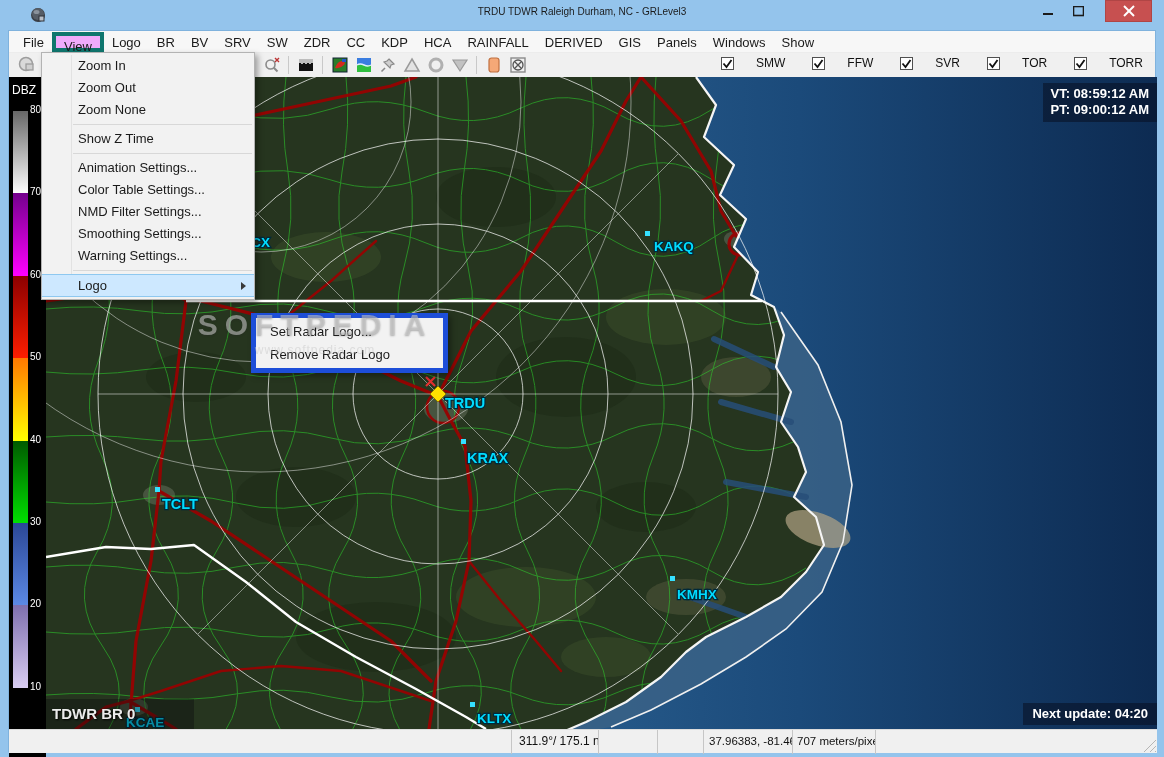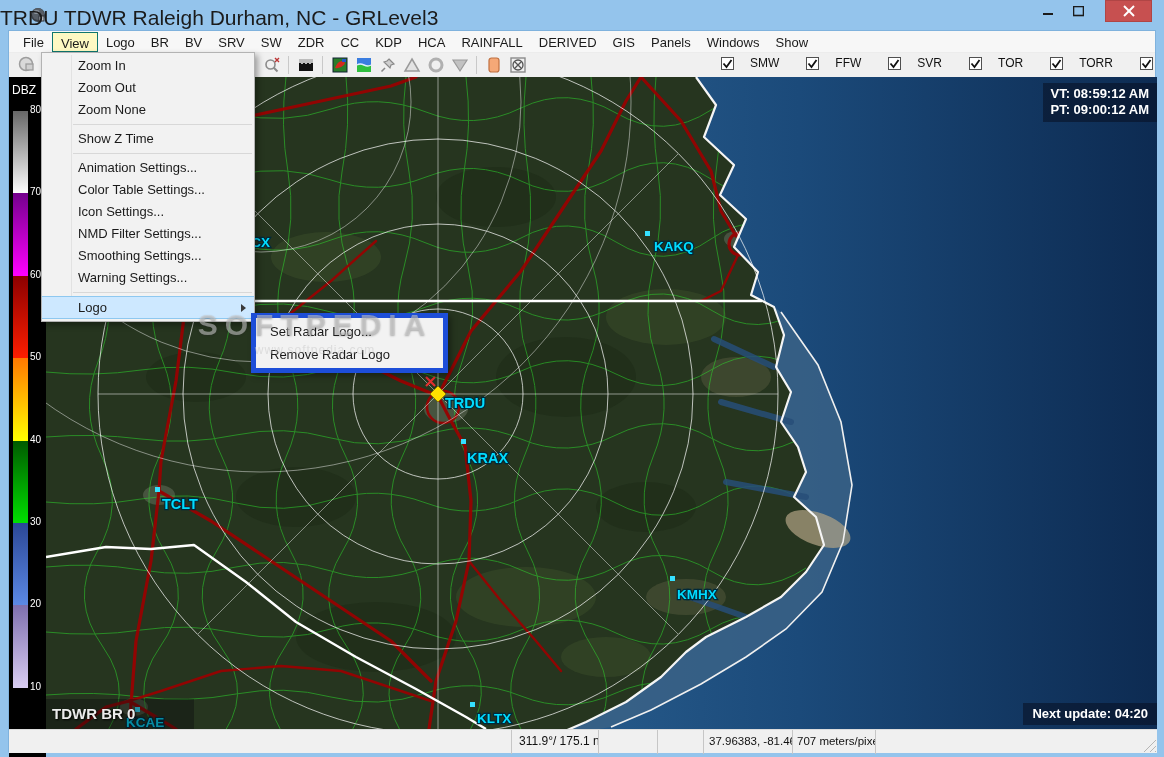--- a/index.html
+++ b/index.html
@@ -4,41 +4,41 @@
 <style>
   * { margin:0; padding:0; box-sizing:border-box; }
   html,body { width:1164px; height:757px; overflow:hidden; }
   body { font-family:"Liberation Sans", sans-serif; }
 
   .window { position:relative; width:1164px; height:757px; background:#94c4ec; }
 
   
   .titlebar { position:absolute; top:0; left:0; right:0; height:30px; }
   .app-icon { position:absolute; left:30px; top:7px; width:16px; height:16px; }
-  .win-title { position:absolute; left:0; right:0; top:6px; font-size:21px; color:#1b1b1b; }
+  .win-title { position:absolute; left:0; right:0; top:6px; text-align:center; font-size:10px; color:#1b1b1b; }
   .win-controls { position:absolute; top:0; right:12px; display:flex; align-items:flex-start; }
   .wc-btn { width:30px; height:22px; display:flex; align-items:center; justify-content:center; }
   .wc-close { width:47px; height:22px; background:#c75050; border:1px solid #b04545; display:flex; align-items:center; justify-content:center; margin-left:12px; }
 
   
   .content { position:absolute; left:8px; top:30px; width:1148px; height:722px; background:#f0f0f0; border:1px solid #7fb2dd; border-bottom:none; }
 
   
   .menubar { position:absolute; left:0; top:0; width:100%; height:22px; background:#f7f7f7; display:flex; align-items:center; padding-left:6px; font-size:13px; color:#1a1a1a; border-bottom:1px solid #ececec; }
   .menu-item { padding:2px 8px; height:20px; line-height:17px; }
-  .menu-item.active { background:#fef9c3; border:1px solid #0f766e; }
+  .menu-item.active { background:#f0abfc; border:4px solid #0f766e; }
 
   
   .toolbar { position:absolute; left:0; top:22px; width:100%; height:24px; background:#f0f0f0; }
   .tb-nav { position:absolute; left:8px; top:2px; width:22px; height:20px; }
   .tb-icons { position:absolute; left:252px; top:2px; display:flex; align-items:center; gap:3px; }
   .tb-btn { width:21px; height:20px; display:flex; align-items:center; justify-content:center; }
   .tb-sep { width:1px; height:18px; background:#c9c9c9; margin:0 3px; }
   .tb-toggles { position:absolute; left:712px; top:3px; display:flex; align-items:center; gap:27px; font-size:12px; color:#111; }
-  .toggle { display:flex; align-items:center; gap:16px; }
+  .toggle { display:flex; align-items:center; gap:22px; }
   .cb { width:13px; height:13px; background:#fff; border:1px solid #505050; display:flex; align-items:center; justify-content:center; }
 
   
   .main { position:absolute; left:0; top:46px; width:1148px; height:652px; background:#000; }
 
   
   .sidebar { position:absolute; left:0; top:0; width:37px; height:746px; background:#000; }
   .cb-title { position:absolute; left:3px; top:6px; color:#fff; font-size:12px; }
   .cseg { position:absolute; left:4px; width:15px; height:83px; }
   .cs0 { top:34px;    background:linear-gradient(#666666,#ffffff); }
@@ -443,21 +443,20 @@
 
   <div class="dropdown">
     <div class="mrow"><span>Zoom In</span></div>
     <div class="mrow"><span>Zoom Out</span></div>
     <div class="mrow"><span>Zoom None</span></div>
     <div class="msep"></div>
     <div class="mrow"><span>Show Z Time</span></div>
     <div class="msep"></div>
     <div class="mrow"><span>Animation Settings...</span></div>
     <div class="mrow"><span>Color Table Settings...</span></div>
-    <div class="mrow"><span>Icon Settings...</span></div>
     <div class="mrow"><span>NMD Filter Settings...</span></div>
     <div class="mrow"><span>Smoothing Settings...</span></div>
     <div class="mrow"><span>Warning Settings...</span></div>
     <div class="msep"></div>
     <div class="mrow hl">
       <span>Logo</span>
       <span class="subarrow"></span>
     </div>
   </div>
 

